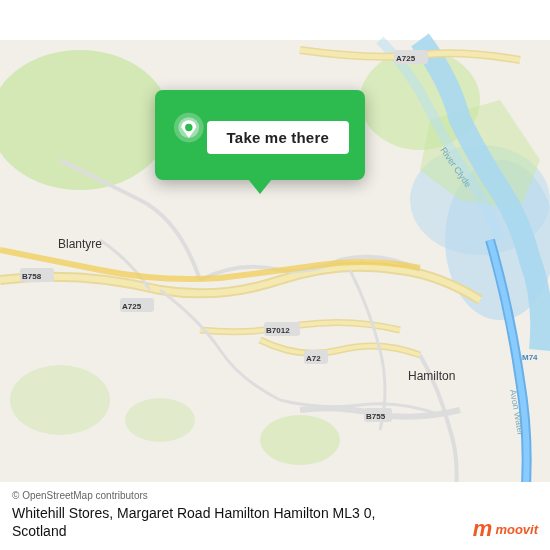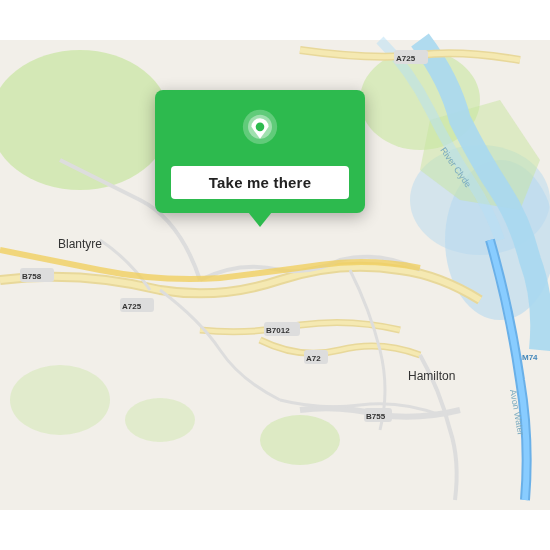--- a/index.html
+++ b/index.html
@@ -29,21 +29,21 @@
     
     #popup-card {
       position: absolute;
       top: 90px;
       left: 155px;
       width: 210px;
       background: #2dba4e;
       border-radius: 8px;
       padding: 18px 16px 14px;
       display: flex;
-      flex-direction: column;
+      flex-direction: row;
       align-items: center;
       box-shadow: 0 4px 16px rgba(0,0,0,0.3);
       z-index: 10;
     }
 
     #popup-card::after {
       content: '';
       position: absolute;
       bottom: -14px;
       left: 50%;
@@ -214,14 +214,24 @@
       <circle cx="24" cy="22" r="14" fill="white" opacity="0.4"></circle>
       <circle cx="24" cy="22" r="8" fill="white"></circle>
       <path d="M 24 36 Q 18 28 14 22 A 10 10 0 1 1 34 22 Q 30 28 24 36 Z" fill="white"></path>
 
       <circle cx="24" cy="22" r="5" fill="#2dba4e"></circle>
     </svg>
 
     <button id="take-me-there-btn">Take me there</button>
   </div>
 
+  <div id="bottom-bar">
+    <div id="bottom-left">
+      <div id="attribution">© OpenStreetMap contributors</div>
+      <div id="location-name">Whitehill Stores, Margaret Road Hamilton Hamilton ML3 0, Scotland</div>
+    </div>
+    <div id="moovit-logo">
+      <span class="moovit-m">m</span>
+      <span class="moovit-text">moovit</span>
+    </div>
+  </div>
 
 </div>
 
 </body></html>

